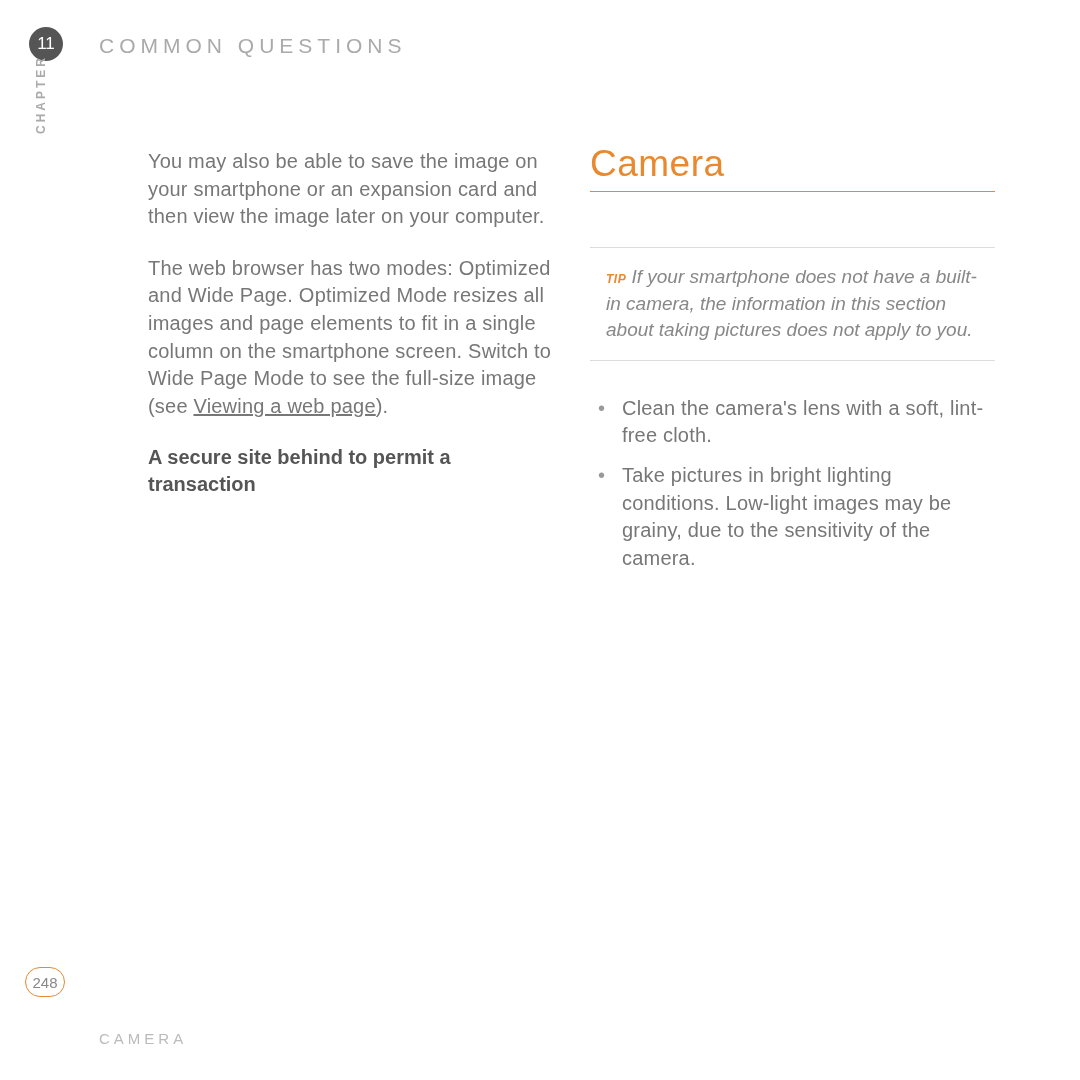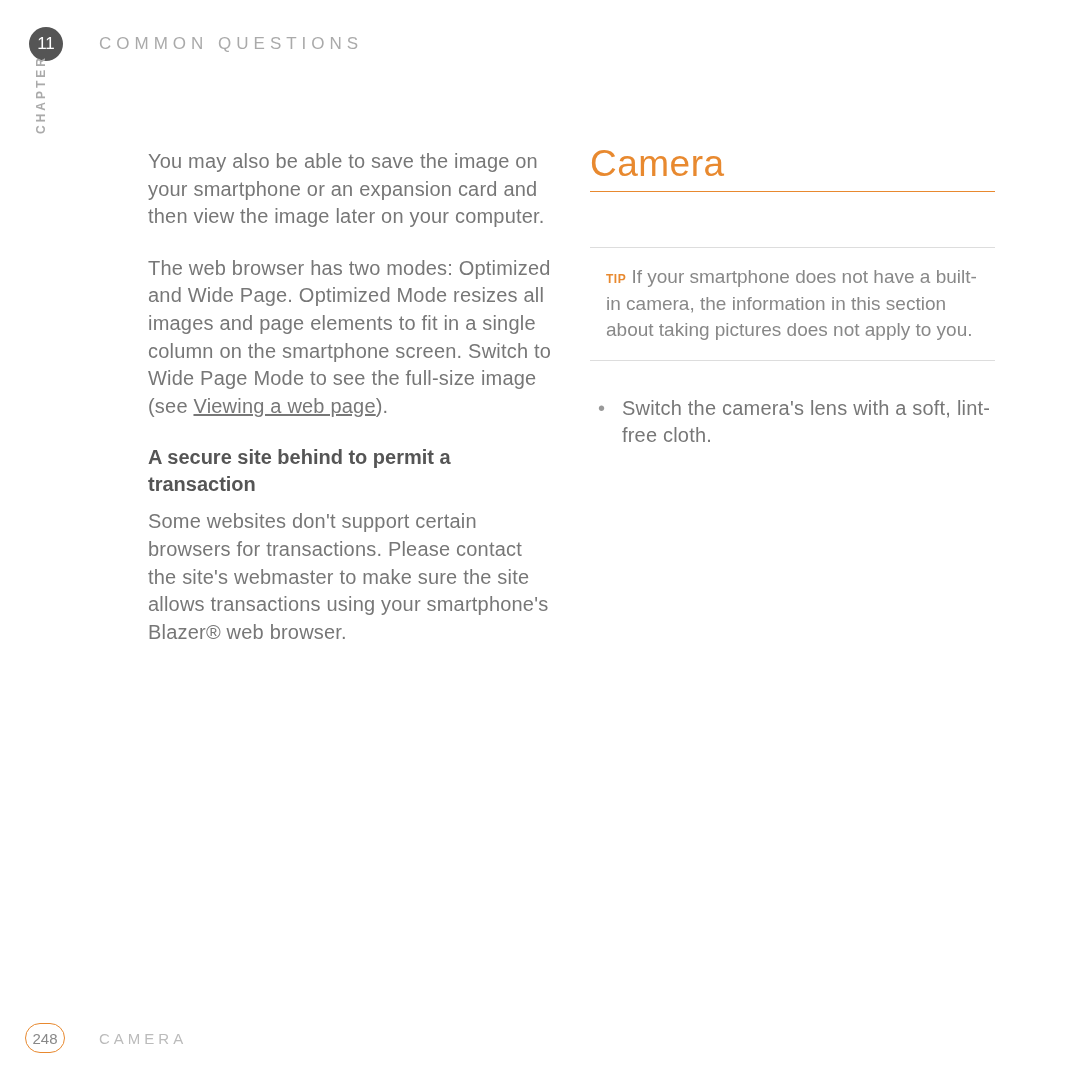--- a/index.html
+++ b/index.html
@@ -8,21 +8,21 @@
 
   
   .chapter-badge {
     position: absolute; left: 29px; top: 27px;
     width: 34px; height: 34px; border-radius: 50%;
     background: #555; color: #fff; font-size: 17px;
     display: flex; align-items: center; justify-content: center;
   }
   .header-title {
     position: absolute; left: 99px; top: 34px;
-    font-size: 17px; letter-spacing: 5px; color: #aaa;
+    font-size: 21px; letter-spacing: 5px; color: #aaa;
   }
   .chapter-side {
     position: absolute; left: 34px; top: 134px;
     transform: rotate(-90deg); transform-origin: left top;
     font-size: 12px; letter-spacing: 3px; color: #aaa; font-weight: 600;
   }
 
   
   .col { position: absolute; width: 405px; }
   .col-left { left: 148px; top: 148px; }
@@ -33,38 +33,38 @@
   .link { text-decoration: underline; }
 
   .section-title {
     font-size: 37px; color: #e8892f; font-weight: 300;
     padding-bottom: 6px; border-bottom: 1px solid #e8892f;
     margin-bottom: 55px; letter-spacing: 0.5px;
   }
 
   .tip-box {
     border-top: 1px solid #ddd; border-bottom: 1px solid #ddd;
-    padding: 16px 16px; margin-bottom: 34px;
+    padding: 16px 16px; margin-bottom: 34px; font-style: italic;
   }
   .tip-box .tip-label { color: #e8892f; font-size: 12px; font-weight: 700; letter-spacing: 0.5px; }
   .tip-box .tip-text { font-size: 19px; font-weight: 300; color: #888; line-height: 1.4; }
 
   ul.tips { list-style: none; margin-top: 8px; }
   ul.tips li {
     position: relative; padding-left: 32px;
     font-size: 20px; font-weight: 300; color: #777; line-height: 1.38;
     margin-bottom: 12px; letter-spacing: 0.2px;
   }
   ul.tips li::before {
     content: "•"; position: absolute; left: 8px; top: 0; color: #999; font-size: 20px;
   }
 
   
   .page-num {
-    position: absolute; left: 25px; top: 1023px;
+    position: absolute; left: 25px; top: 967px;
     width: 40px; height: 30px; border: 1px solid #e8892f; border-radius: 15px;
     display: flex; align-items: center; justify-content: center;
     font-size: 15px; color: #888;
   }
   .footer-title {
     position: absolute; left: 99px; top: 1030px;
     font-size: 15px; letter-spacing: 4px; color: #bbb;
   }
 </style>
 </head>
@@ -75,35 +75,35 @@
   <div class="chapter-badge">11</div>
   <div class="header-title">COMMON QUESTIONS</div>
   <div class="chapter-side">CHAPTER</div>
 
   <div class="col col-left">
     <div class="para">You may also be able to save the image on your smartphone or an expansion card and then view the image later on your computer.</div>
     <div class="para">
       <span>The web browser has two modes: Optimized and Wide Page. Optimized Mode resizes all images and page elements to fit in a single column on the smartphone screen. Switch to Wide Page Mode to see the full-size image (see </span><span class="link">Viewing a web page</span><span>).</span>
     </div>
     <div class="h2">A secure site behind to permit a transaction</div>
-    <div class="para">Some websites don't support certain browsers for transactions. Please contact the site's webmaster to make sure the site allows transactions using your smartphone's Blazer® web browser.</div>
   </div>
 
   <div class="col col-right">
     <div class="section-title">Camera</div>
 
     <div class="tip-box">
       <div class="tip-text">
         <span class="tip-label">TIP</span>
         <span>If your smartphone does not have a built-in camera, the information in this section about taking pictures does not apply to you.</span>
       </div>
     </div>
 
 
     <ul class="tips">
-      <li>Switch the camera's lens with a soft, lint-free cloth.</li>
+      <li>Clean the camera's lens with a soft, lint-free cloth.</li>
+      <li>Take pictures in bright lighting conditions. Low-light images may be grainy, due to the sensitivity of the camera.</li>
     </ul>
   </div>
 
   <div class="page-num">248</div>
   <div class="footer-title">CAMERA</div>
 
 </div>
 
 </body></html>

